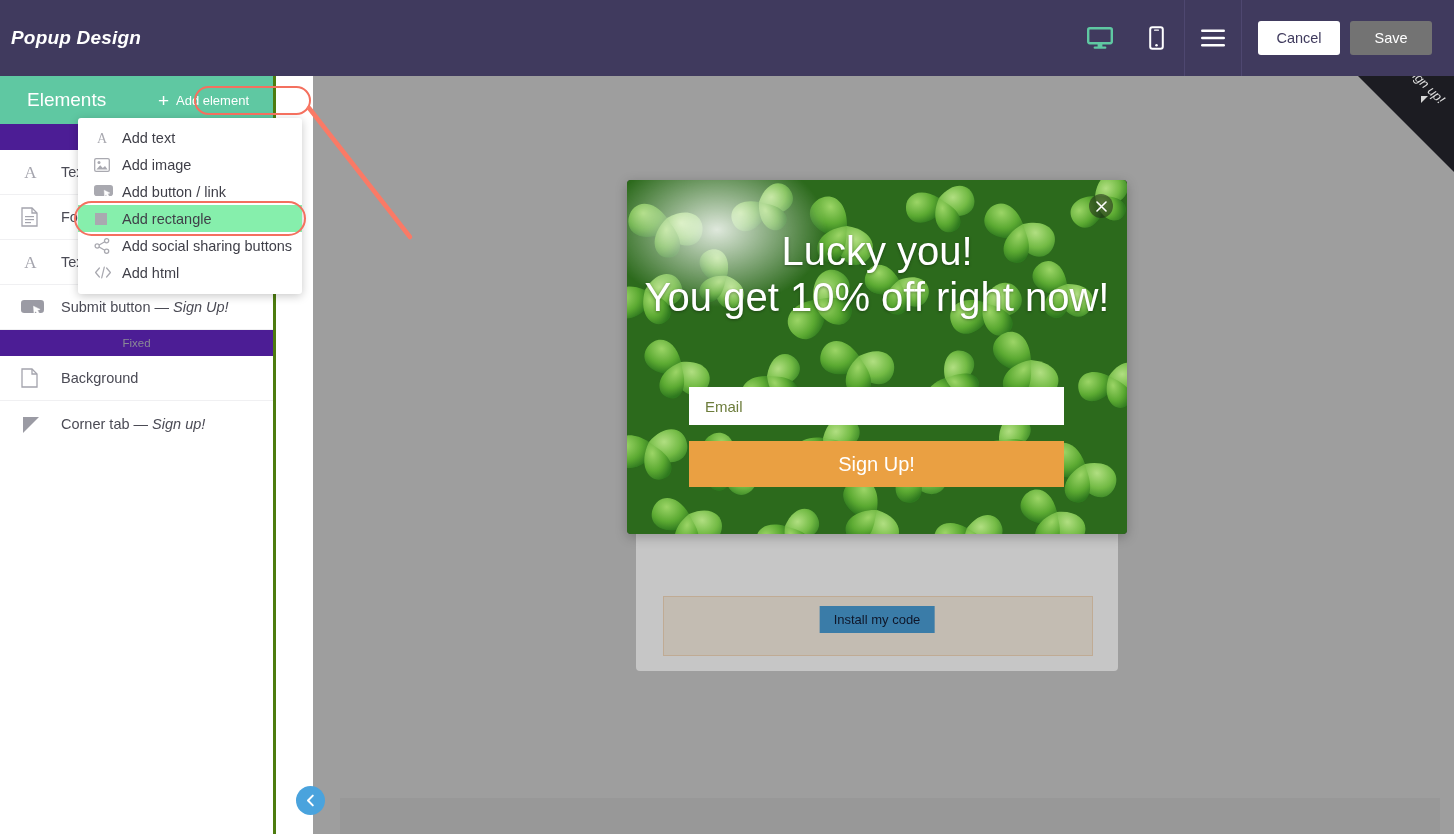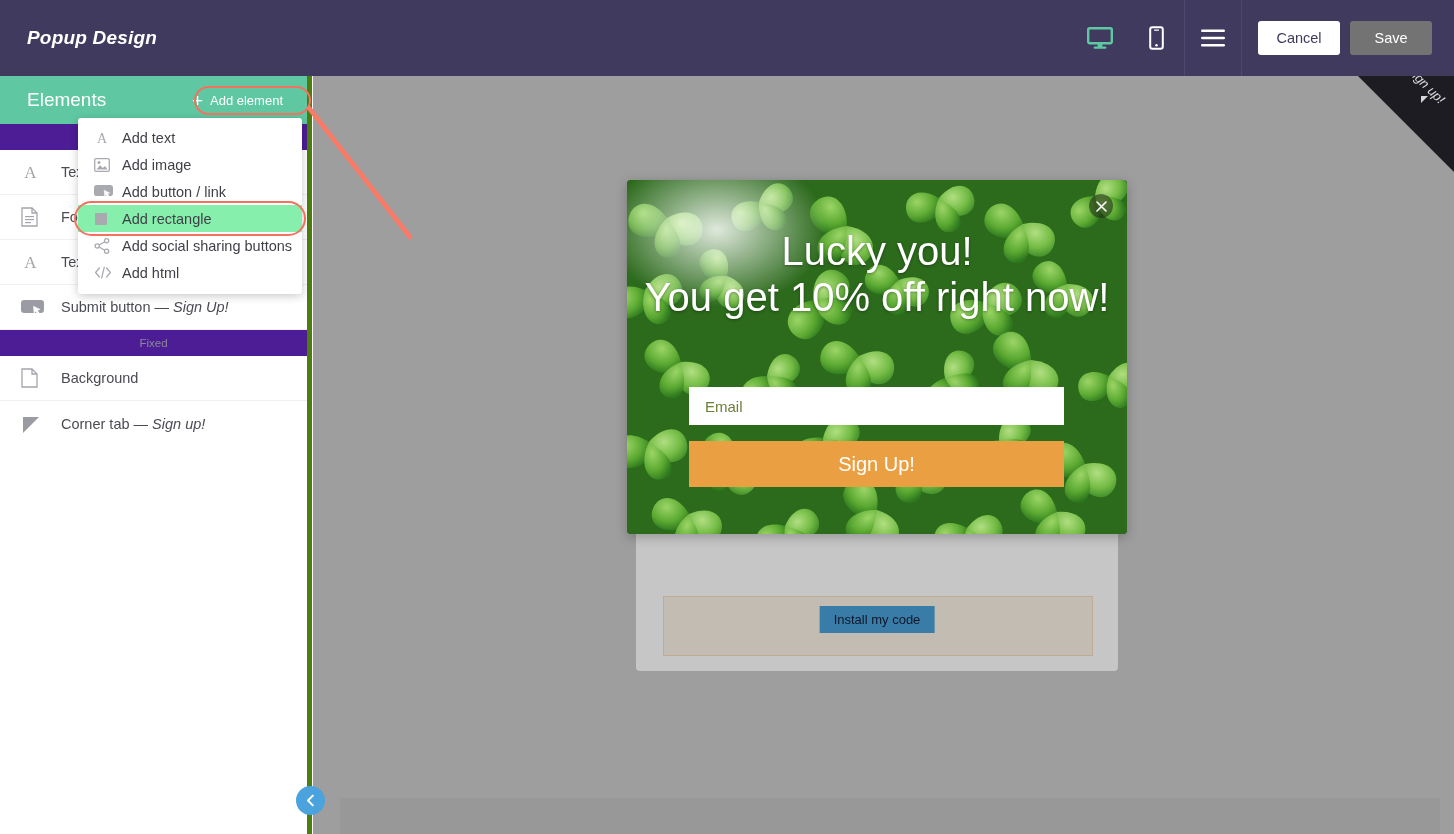--- a/index.html
+++ b/index.html
@@ -11,40 +11,40 @@
   }
   #app { position: relative; width: 1454px; height: 834px; }
 
   
   .topbar {
     position: absolute; left: 0; top: 0; width: 1454px; height: 76px;
     background: #403a5e; display: flex; align-items: center;
   }
   .app-title {
     color: #ffffff; font-size: 19px; font-style: italic; font-weight: 700;
-    letter-spacing: .2px; margin-left: 27px;
+    letter-spacing: .2px; margin-left: 11px;
   }
   .topbar-right { margin-left: auto; display: flex; align-items: center; height: 76px; }
   .icon-btn {
     width: 56px; height: 76px; display: flex; align-items: center; justify-content: center;
     cursor: pointer;
   }
   .sep { width: 1px; height: 76px; background: #4e4770; }
   .btn {
     height: 34px; min-width: 82px; border-radius: 3px; font-size: 14.5px;
     display: flex; align-items: center; justify-content: center; cursor: pointer;
     padding: 0 16px;
   }
   .btn-cancel { background: #ffffff; color: #3f3a5d; margin-left: 16px; }
   .btn-save { background: #737373; color: #ffffff; margin-left: 10px; margin-right: 22px; }
 
   
   .sidebar {
-    position: absolute; left: 0; top: 76px; width: 312px; height: 758px;
-    background: #ffffff; border-right: 5px solid #4d7c0f;
+    position: absolute; left: 0; top: 76px; width: 276px; height: 758px;
+    background: #ffffff; border-right: 3px solid #4d7c0f;
   }
   .sidebar-head {
     height: 48px; background: #5fc8a2; display: flex; align-items: center;
     padding: 0 14px 0 27px; position: relative;
   }
   .sidebar-title { color: #ffffff; font-size: 19px; flex: 1; }
   .add-element {
     display: flex; align-items: center; gap: 7px; color: #ffffff; font-size: 13px;
     cursor: pointer; padding: 5px 10px;
   }

